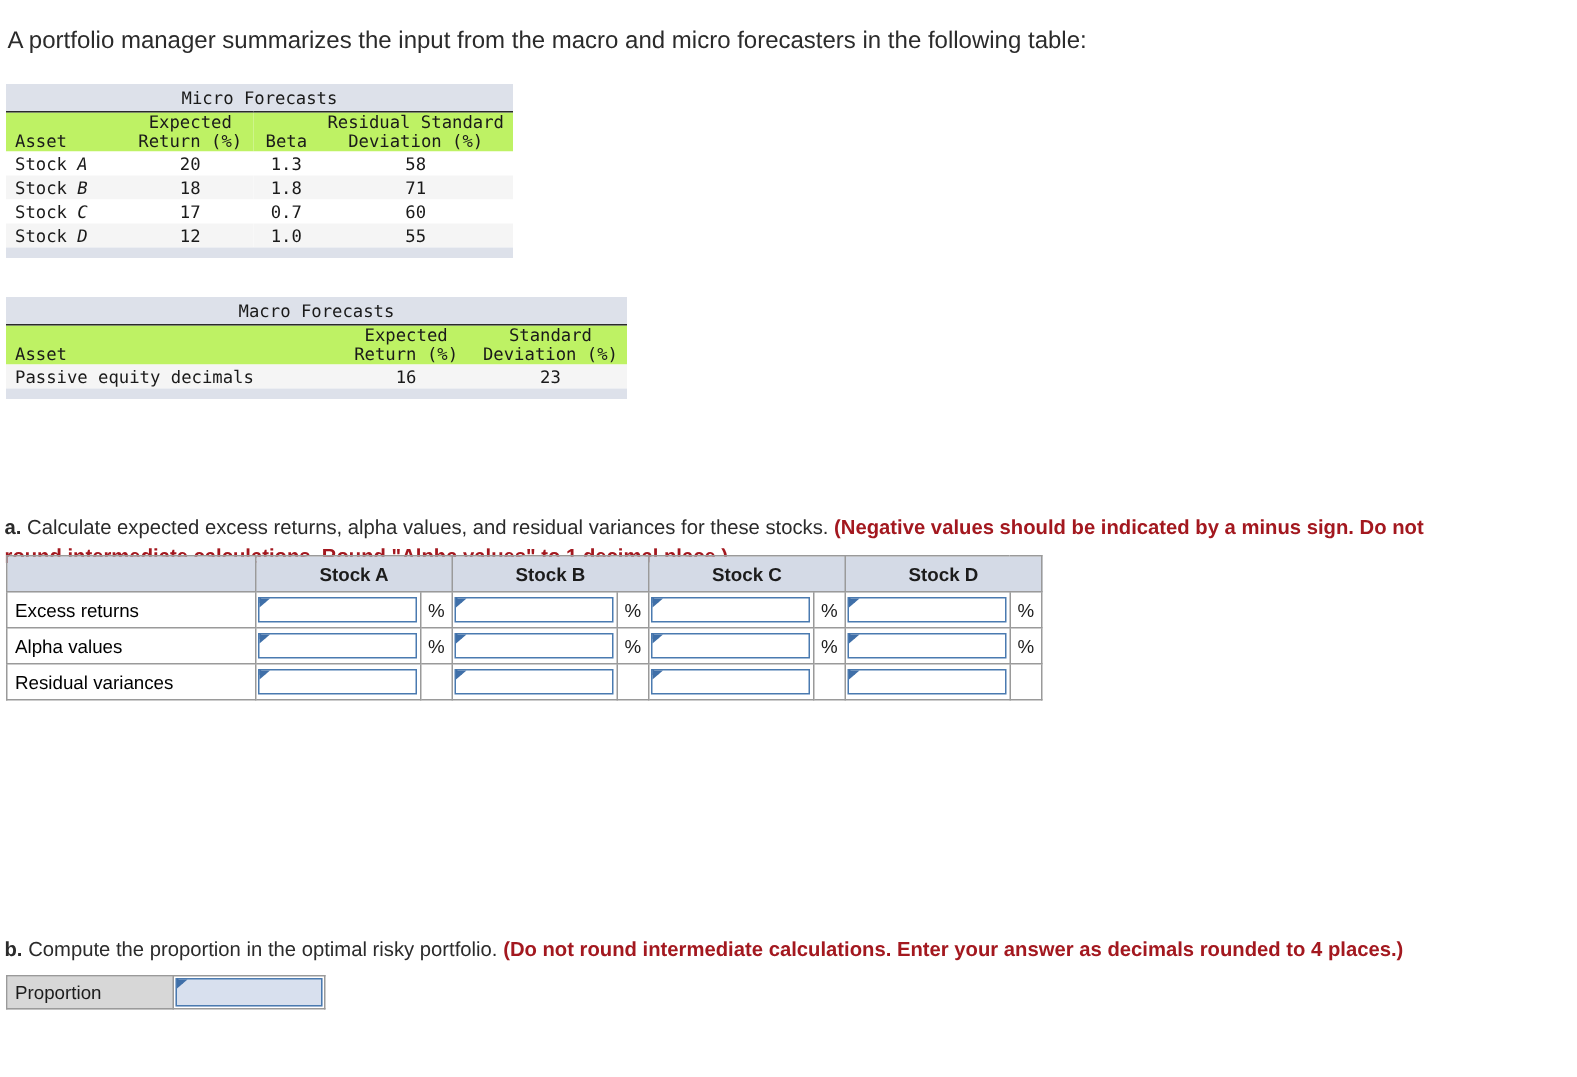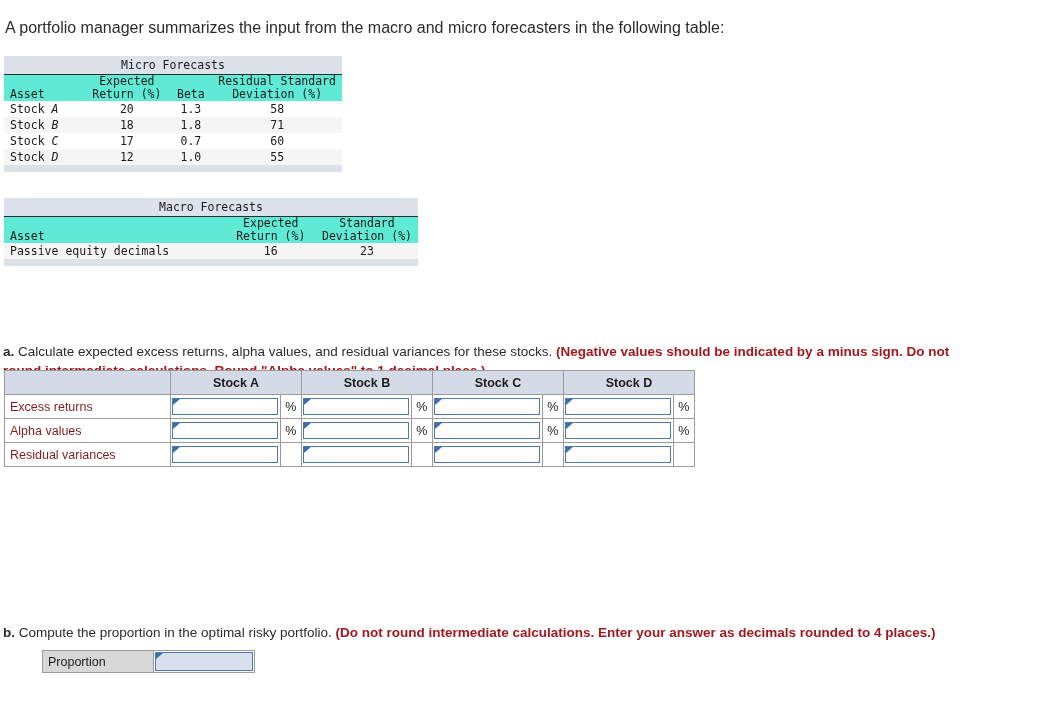--- a/index.html
+++ b/index.html
@@ -37,21 +37,21 @@
   }
   .mono-table .title-row td {
     background: #dde1ea;
     text-align: center;
     padding: 2px 0 2px 0;
     border-bottom: 1px solid #2a2a2a;
     font-size: 11.5px;
     letter-spacing: 0px;
   }
   .mono-table .head-row td {
-    background: #5eead4;
+    background: #bef264;
     padding: 0 6px;
     vertical-align: bottom;
     line-height: 13px;
     white-space: pre;
   }
   .mono-table .head-row td.headtop {
     padding-bottom: 0;
   }
   .mono-table .data-row td {
     padding: 1px 6px;
@@ -115,21 +115,21 @@
     height: 23px;
     color: #1c1c1c;
     text-align: center;
   }
   #answer-table th.blank-head { background: #d4dae6; }
   #answer-table td.rowlabel {
     background: #ffffff;
     padding-left: 5px;
     height: 23px;
     font-size: 12.5px;
-    color: #7f1d1d;
+    color: #000000;
     white-space: nowrap;
   }
   #answer-table td.fieldcell {
     background: #ffffff;
     padding: 0;
     vertical-align: middle;
   }
   #answer-table td.pctcell {
     background: #ffffff;
     text-align: center;
@@ -166,21 +166,20 @@
     border-top: 4px solid transparent;
   }
 
   
   #proportion-table {
     position: absolute;
     left: 4px;
     top: 650px;
     border-collapse: collapse;
     font-size: 12.5px;
-    margin-left: 38px;
   }
   #proportion-table td {
     border: 1px solid #9a9a9a;
     padding: 0;
     height: 21px;
   }
   #proportion-table td.prop-label {
     background: #d7d7d7;
     padding-left: 5px;
     width: 105px;

